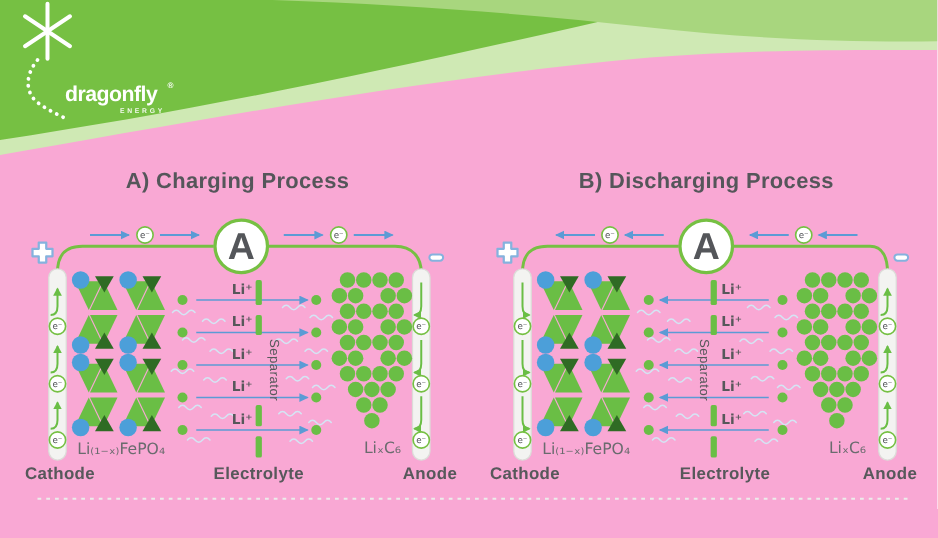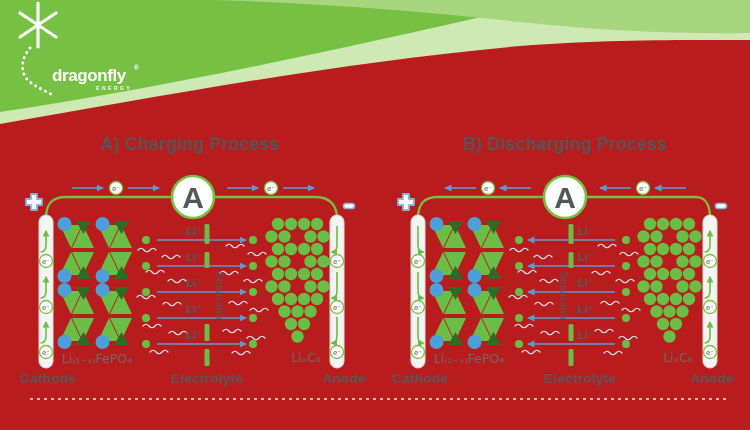--- a/index.html
+++ b/index.html
@@ -1,16 +1,16 @@
 <!DOCTYPE html>
 <html><head>
 <meta charset="utf-8">
 <style>
   html,body{margin:0;padding:0;background:#fff;}
-  .stage{position:relative;width:750px;height:430px;background:#b91c1c;overflow:hidden;
+  .stage{position:relative;width:750px;height:430px;background:#f9a8d4;overflow:hidden;
          font-family:"Liberation Sans","DejaVu Sans",sans-serif;}
   svg text{font-family:"Liberation Sans","DejaVu Sans",sans-serif;}
   text.sci{font-family:"DejaVu Sans","Liberation Sans",sans-serif;}
   .title{font-size:17.5px;font-weight:700;fill:#55565a;letter-spacing:.3px;}
   .zonelab{font-size:13.5px;font-weight:700;fill:#57585b;letter-spacing:.3px;}
   .formula{font-size:12.5px;fill:#6a6b6e;}
   .liion{font-size:11px;font-weight:700;fill:#57585b;}
   .sep{font-size:10.5px;fill:#57585b;letter-spacing:.4px;}
   .etext{font-size:7px;fill:#54565a;}
   .amm{font-size:30px;font-weight:700;fill:#54565a;}

